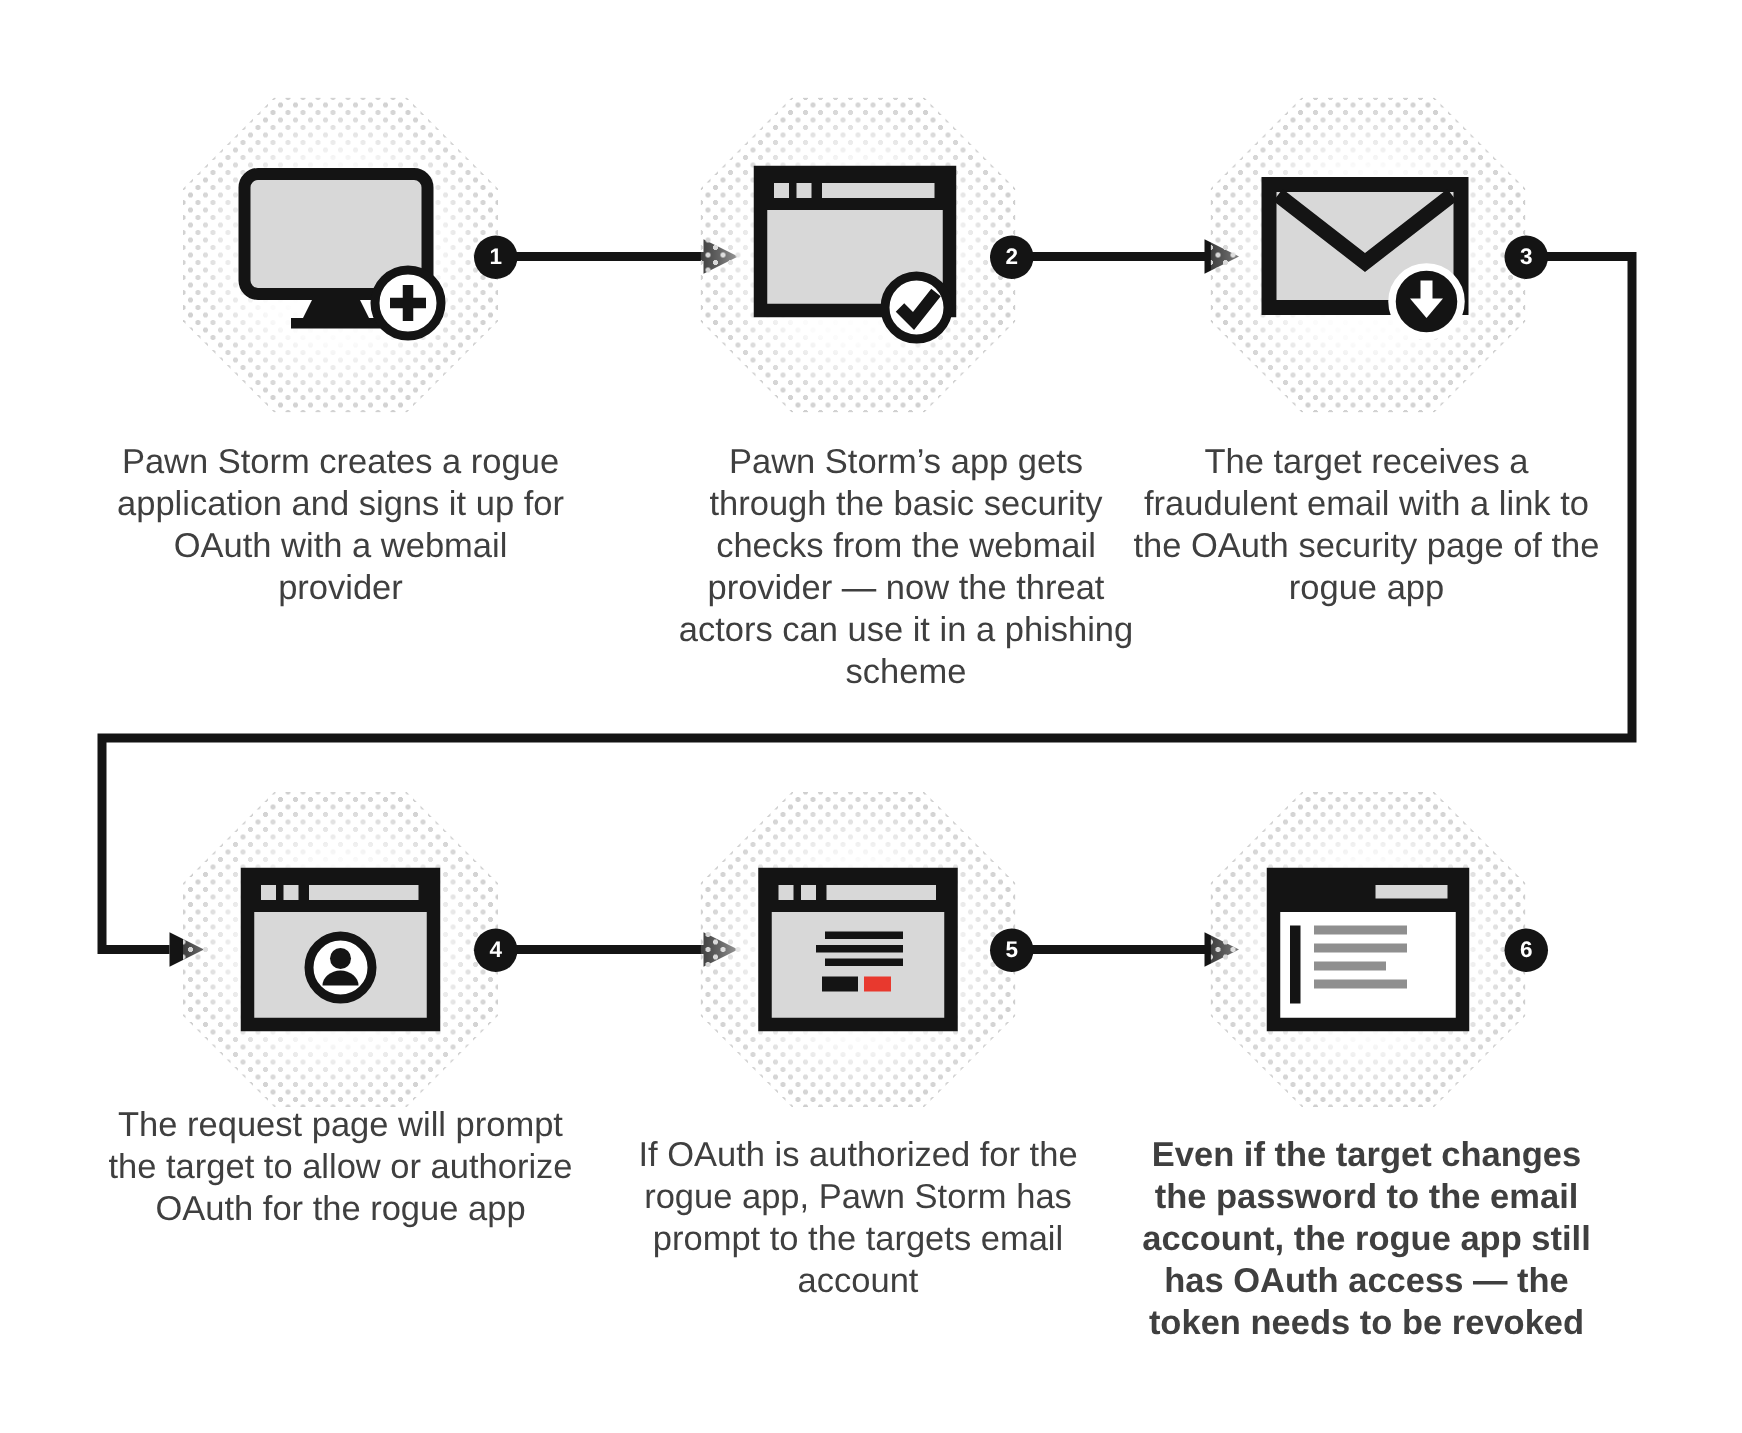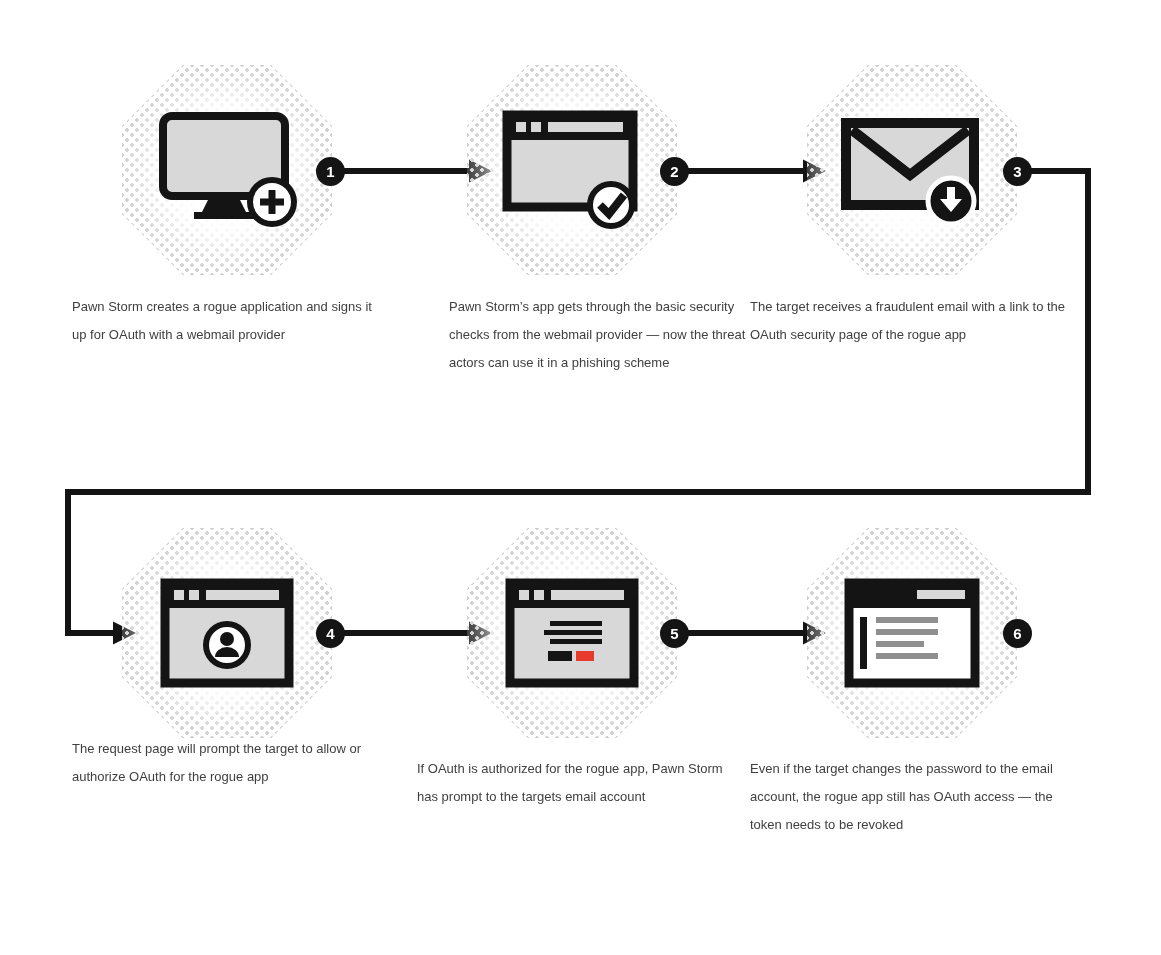--- a/index.html
+++ b/index.html
@@ -36,21 +36,22 @@
     color: #ffffff;
     display: flex;
     align-items: center;
     justify-content: center;
     font-size: 15px;
     font-weight: bold;
     z-index: 3;
   }
   .caption {
     position: absolute;
-    font-size: 13px;
+    text-align: center;
+    font-size: 23px;
     line-height: 28px;
     color: #3f3f3f;
   }
   svg.connectors {
     position: absolute;
     left: 0; top: 0;
     width: 1161px; height: 955px;
     z-index: 1;
   }
   .octagon { z-index: 2; }
@@ -177,15 +178,15 @@
       <rect x="17" y="40" width="7" height="52" fill="#141414"></rect>
       <rect x="33" y="40" width="62" height="6" fill="#8f8f8f"></rect>
       <rect x="33" y="52" width="62" height="6" fill="#8f8f8f"></rect>
       <rect x="33" y="64" width="48" height="6" fill="#8f8f8f"></rect>
       <rect x="33" y="76" width="62" height="6" fill="#8f8f8f"></rect>
     </svg>
   </div>
   <div class="badge" style="left:1003px; top:619px;">
     <span>6</span>
   </div>
-  <div class="caption" style="left:750px; top:755px; width:322px;">Even if the target changes the password to the email account, the rogue app still has OAuth access — the token needs to be revoked</div>
+  <div class="caption" style="left:750px; top:755px; width:322px;font-weight:bold;">Even if the target changes the password to the email account, the rogue app still has OAuth access — the token needs to be revoked</div>
 
 </div>
 
 </body></html>

